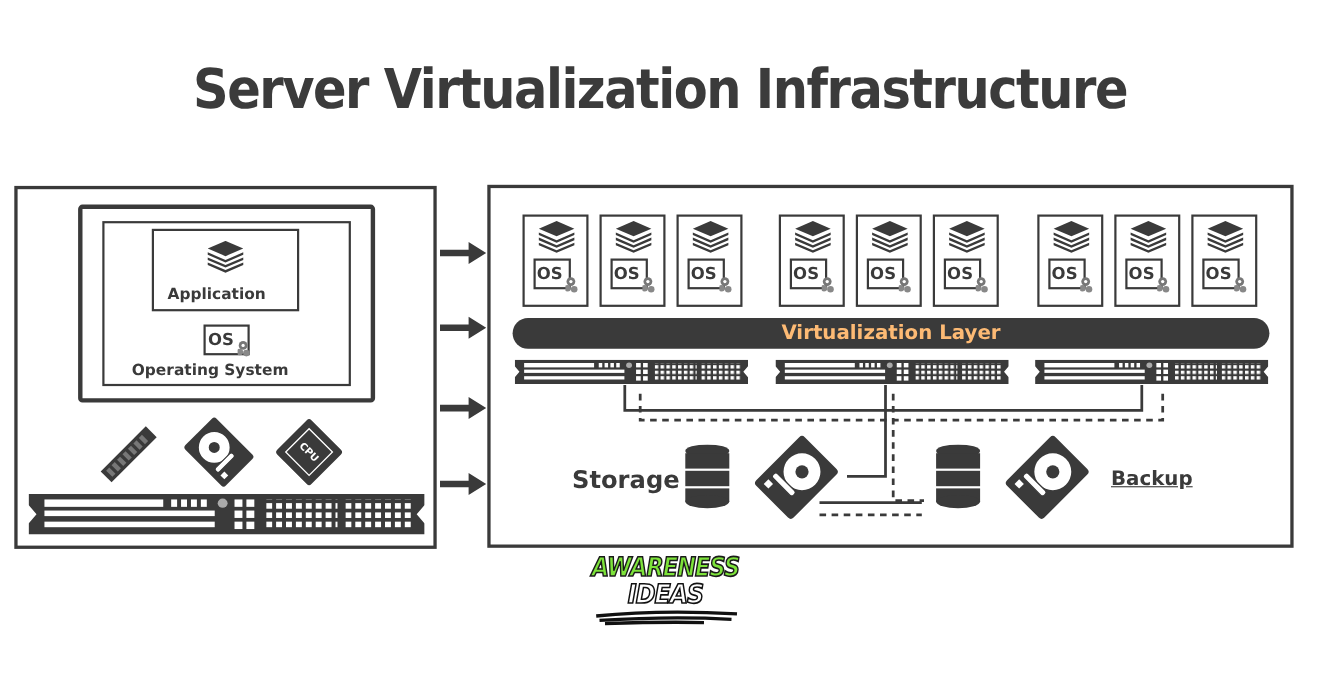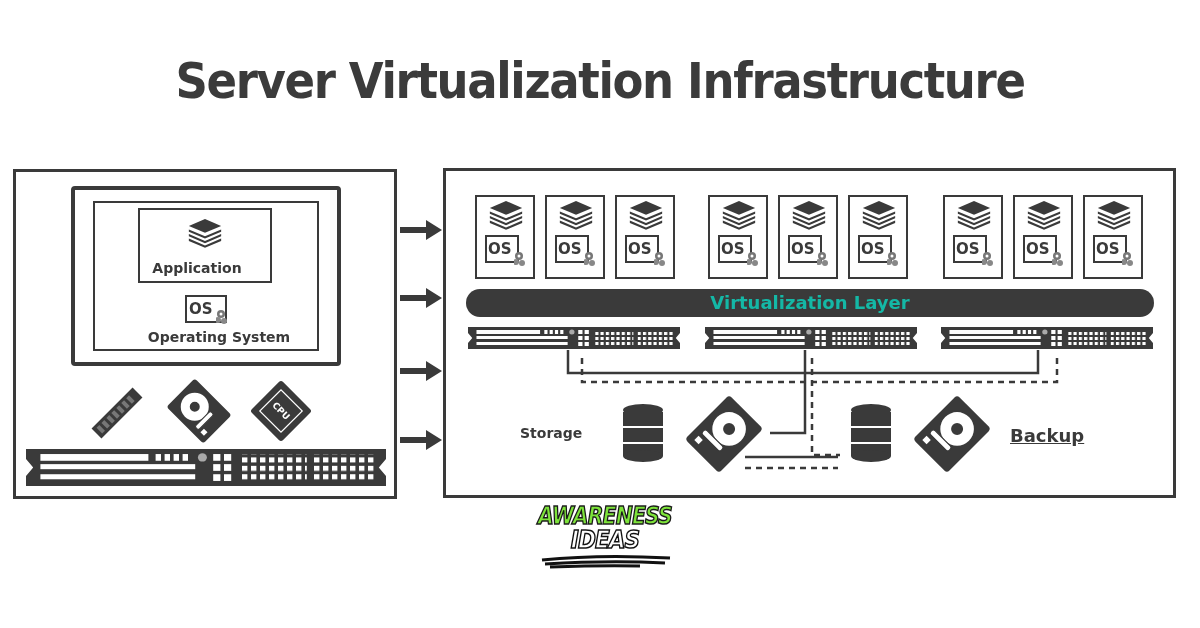--- a/index.html
+++ b/index.html
@@ -3,21 +3,21 @@
 <meta charset="utf-8">
 <style>
   html,body{margin:0;padding:0;background:#fff;}
   body{width:1200px;height:628px;position:relative;overflow:hidden;font-family:"DejaVu Sans",sans-serif;color:#3a3a3a;}
   .abs{position:absolute;}
   .title{left:0;width:1200px;top:52px;text-align:center;font-size:50px;font-weight:bold;letter-spacing:-1.5px;color:#3b3b3b;transform:scaleX(0.9);}
   .box{border:3px solid #3a3a3a;box-sizing:border-box;}
   .ltext{font-weight:bold;font-size:14px;color:#3a3a3a;text-align:center;}
   .arrow{width:44px;height:24px;}
   .vm{width:60px;height:84px;border:2px solid #3a3a3a;box-sizing:border-box;background:#fff;}
-  .vlayer{left:466px;top:289px;width:688px;height:28px;background:#3a3a3a;border-radius:14px;color:#14b8a6;font-weight:bold;font-size:18px;text-align:center;line-height:28px;}
+  .vlayer{left:466px;top:289px;width:688px;height:28px;background:#3a3a3a;border-radius:14px;color:#fdba74;font-weight:bold;font-size:18px;text-align:center;line-height:28px;}
   .srv{height:22px;}
   .logo1{font-family:"DejaVu Sans",sans-serif;font-weight:bold;font-size:24px;color:#7de33a;-webkit-text-stroke:1.5px #1a1a1a;letter-spacing:-1px;transform:scaleX(0.85);font-style:italic;}
   .logo2{font-family:"DejaVu Sans",sans-serif;font-weight:bold;font-size:24px;color:#fff;-webkit-text-stroke:1.5px #111;letter-spacing:-1px;transform:scaleX(0.9);font-style:italic;}
 </style>
 </head>
 <body>
 
 <svg width="0" height="0" style="position:absolute">
   <defs>
     <g id="stack">
@@ -84,21 +84,21 @@
 <div class="abs box" style="left:93px;top:201px;width:226px;height:150px;border-width:2px;"></div>
 <div class="abs box" style="left:138px;top:208px;width:134px;height:75px;border-width:2px;"></div>
 <svg class="abs" style="left:181px;top:219px;" width="48" height="30" viewBox="0 0 28 26">
     <use href="#stack"></use>
   </svg>
 <div class="abs ltext" style="left:138px;top:260px;width:118px;text-align:center;">Application</div>
 <div class="abs box" style="left:185px;top:295px;width:42px;height:28px;border-width:2px;font-weight:bold;font-size:15px;padding-left:2px;line-height:24px;"><span>OS</span></div>
 <svg class="abs" style="left:216px;top:309px;" width="14" height="16">
     <use href="#gears"></use>
   </svg>
-<div class="abs ltext" style="left:106px;top:329px;width:226px;">Operating System</div>
+<div class="abs ltext" style="left:78px;top:329px;width:226px;">Operating System</div>
 
 <svg class="abs" style="left:84px;top:380px;" width="66" height="66" viewBox="0 0 66 66">
   <g transform="rotate(-45 33 33)">
       <rect x="4" y="26" width="58" height="14" fill="#3a3a3a"></rect>
       <g fill="#777">
         <rect x="8" y="29" width="4" height="8"></rect>
         <rect x="15" y="29" width="4" height="8"></rect>
         <rect x="22" y="29" width="4" height="8"></rect>
         <rect x="29" y="29" width="4" height="8"></rect>
         <rect x="36" y="29" width="4" height="8"></rect>
@@ -240,21 +240,21 @@
     <path d="M365 0 V83 H330"></path>
     <path d="M305 107 H398"></path>
   </g>
   <g stroke="#3a3a3a" stroke-width="2.5" fill="none" stroke-dasharray="6 5">
     <path d="M142 8 V32 H617 V8"></path>
     <path d="M372 8 V105 H400"></path>
     <path d="M305 118 H398"></path>
   </g>
 </svg>
 
-<div class="abs ltext" style="left:520px;top:425px;font-size:14px;text-align:center;">Storage</div>
+<div class="abs ltext" style="left:520px;top:425px;font-size:22px;text-align:center;">Storage</div>
 <svg class="abs" style="left:622px;top:404px;" width="42" height="60" viewBox="0 0 40 60">
     <use href="#db"></use>
   </svg>
 <svg class="abs" style="left:682px;top:392px;" width="84" height="84" viewBox="-42 -42 84 84">
     <g transform="rotate(45) scale(1.2)">
       <use href="#hdd"></use>
     </g>
   </svg>
 
 <svg class="abs" style="left:850px;top:404px;" width="42" height="60" viewBox="0 0 40 60">

